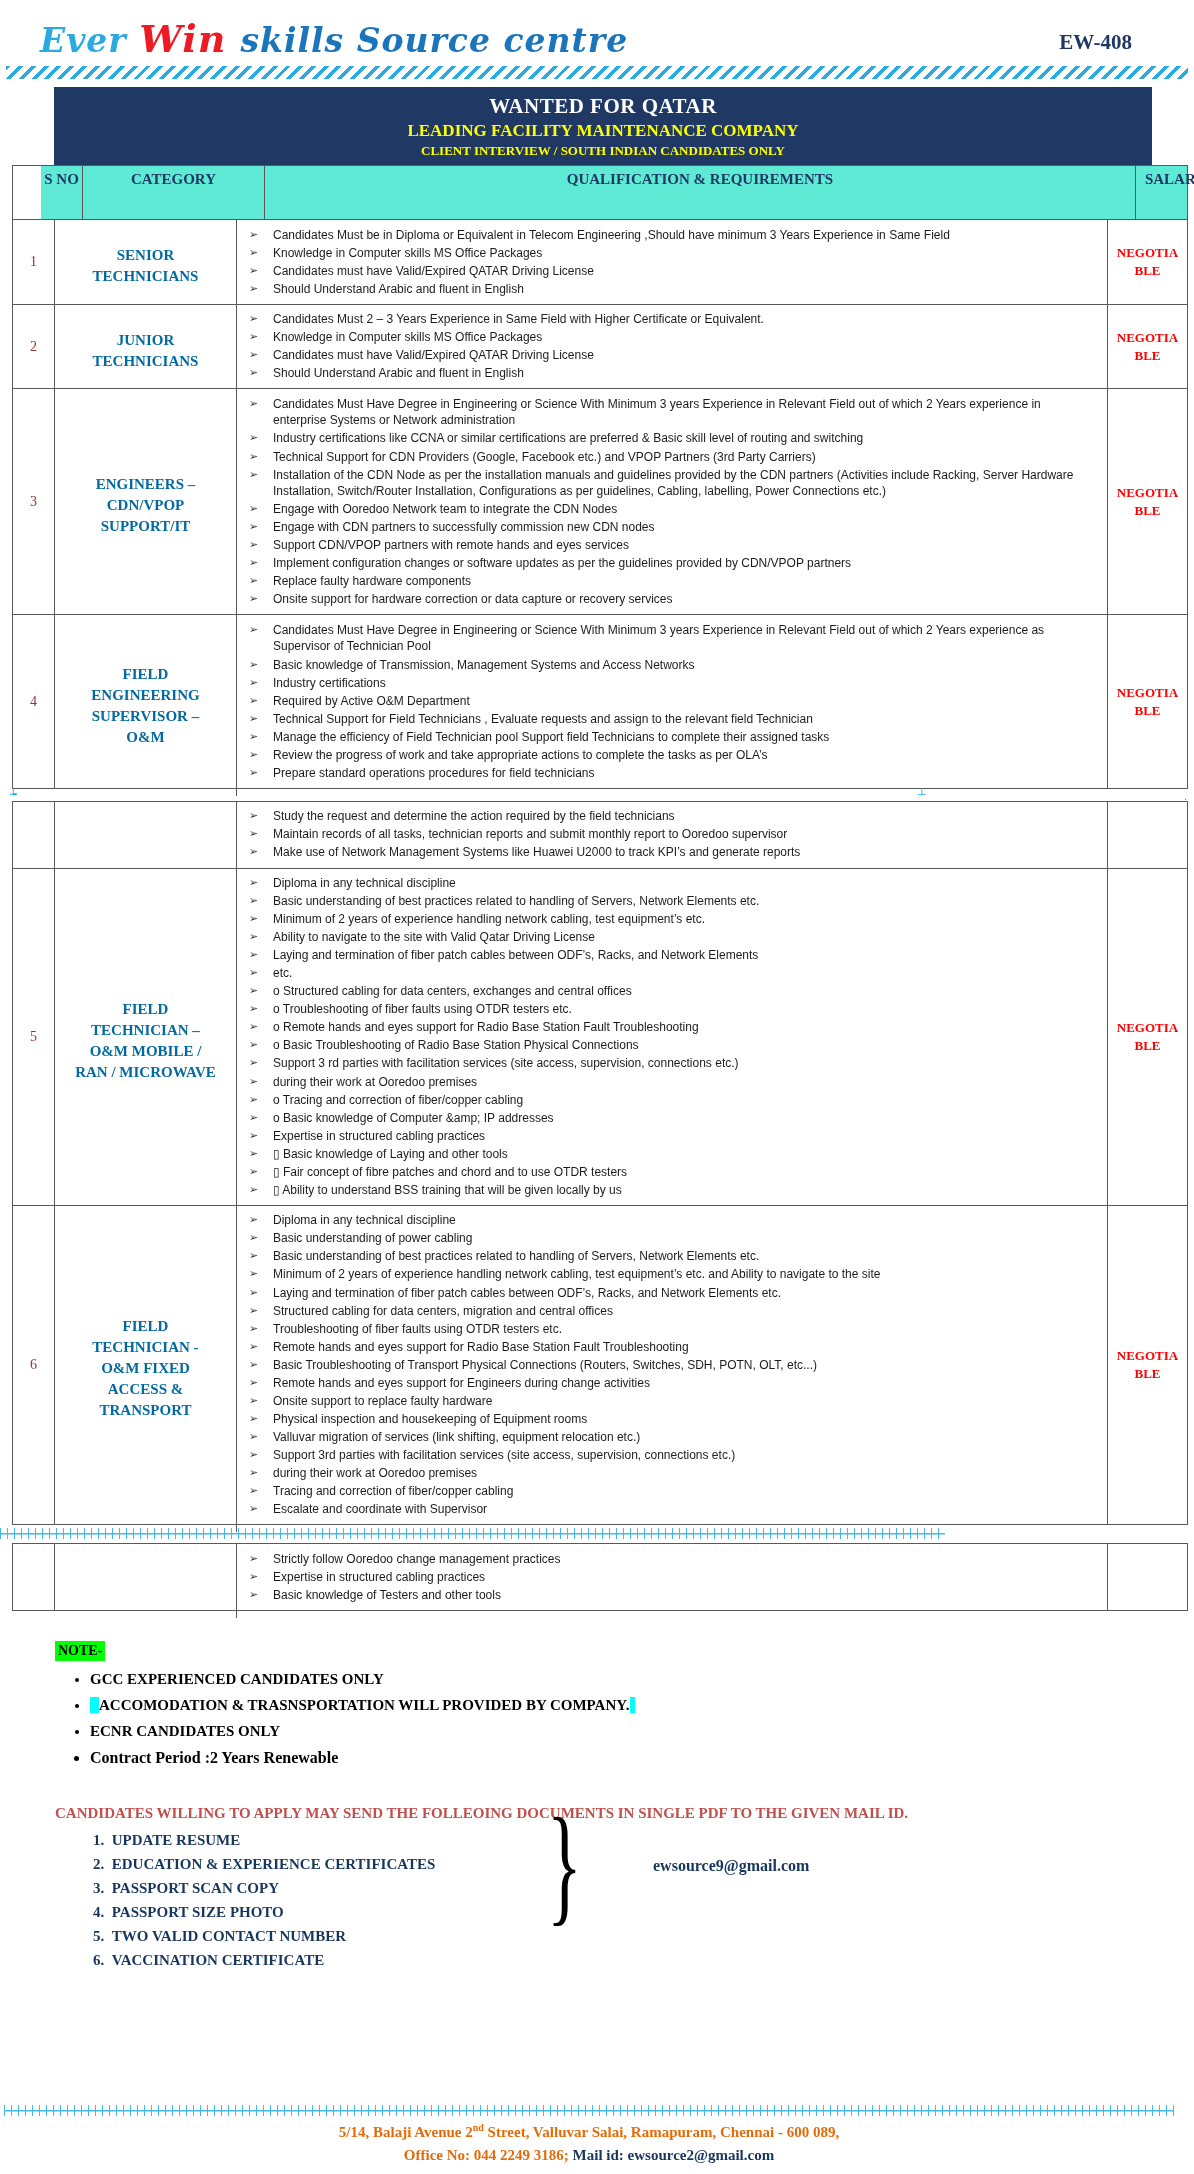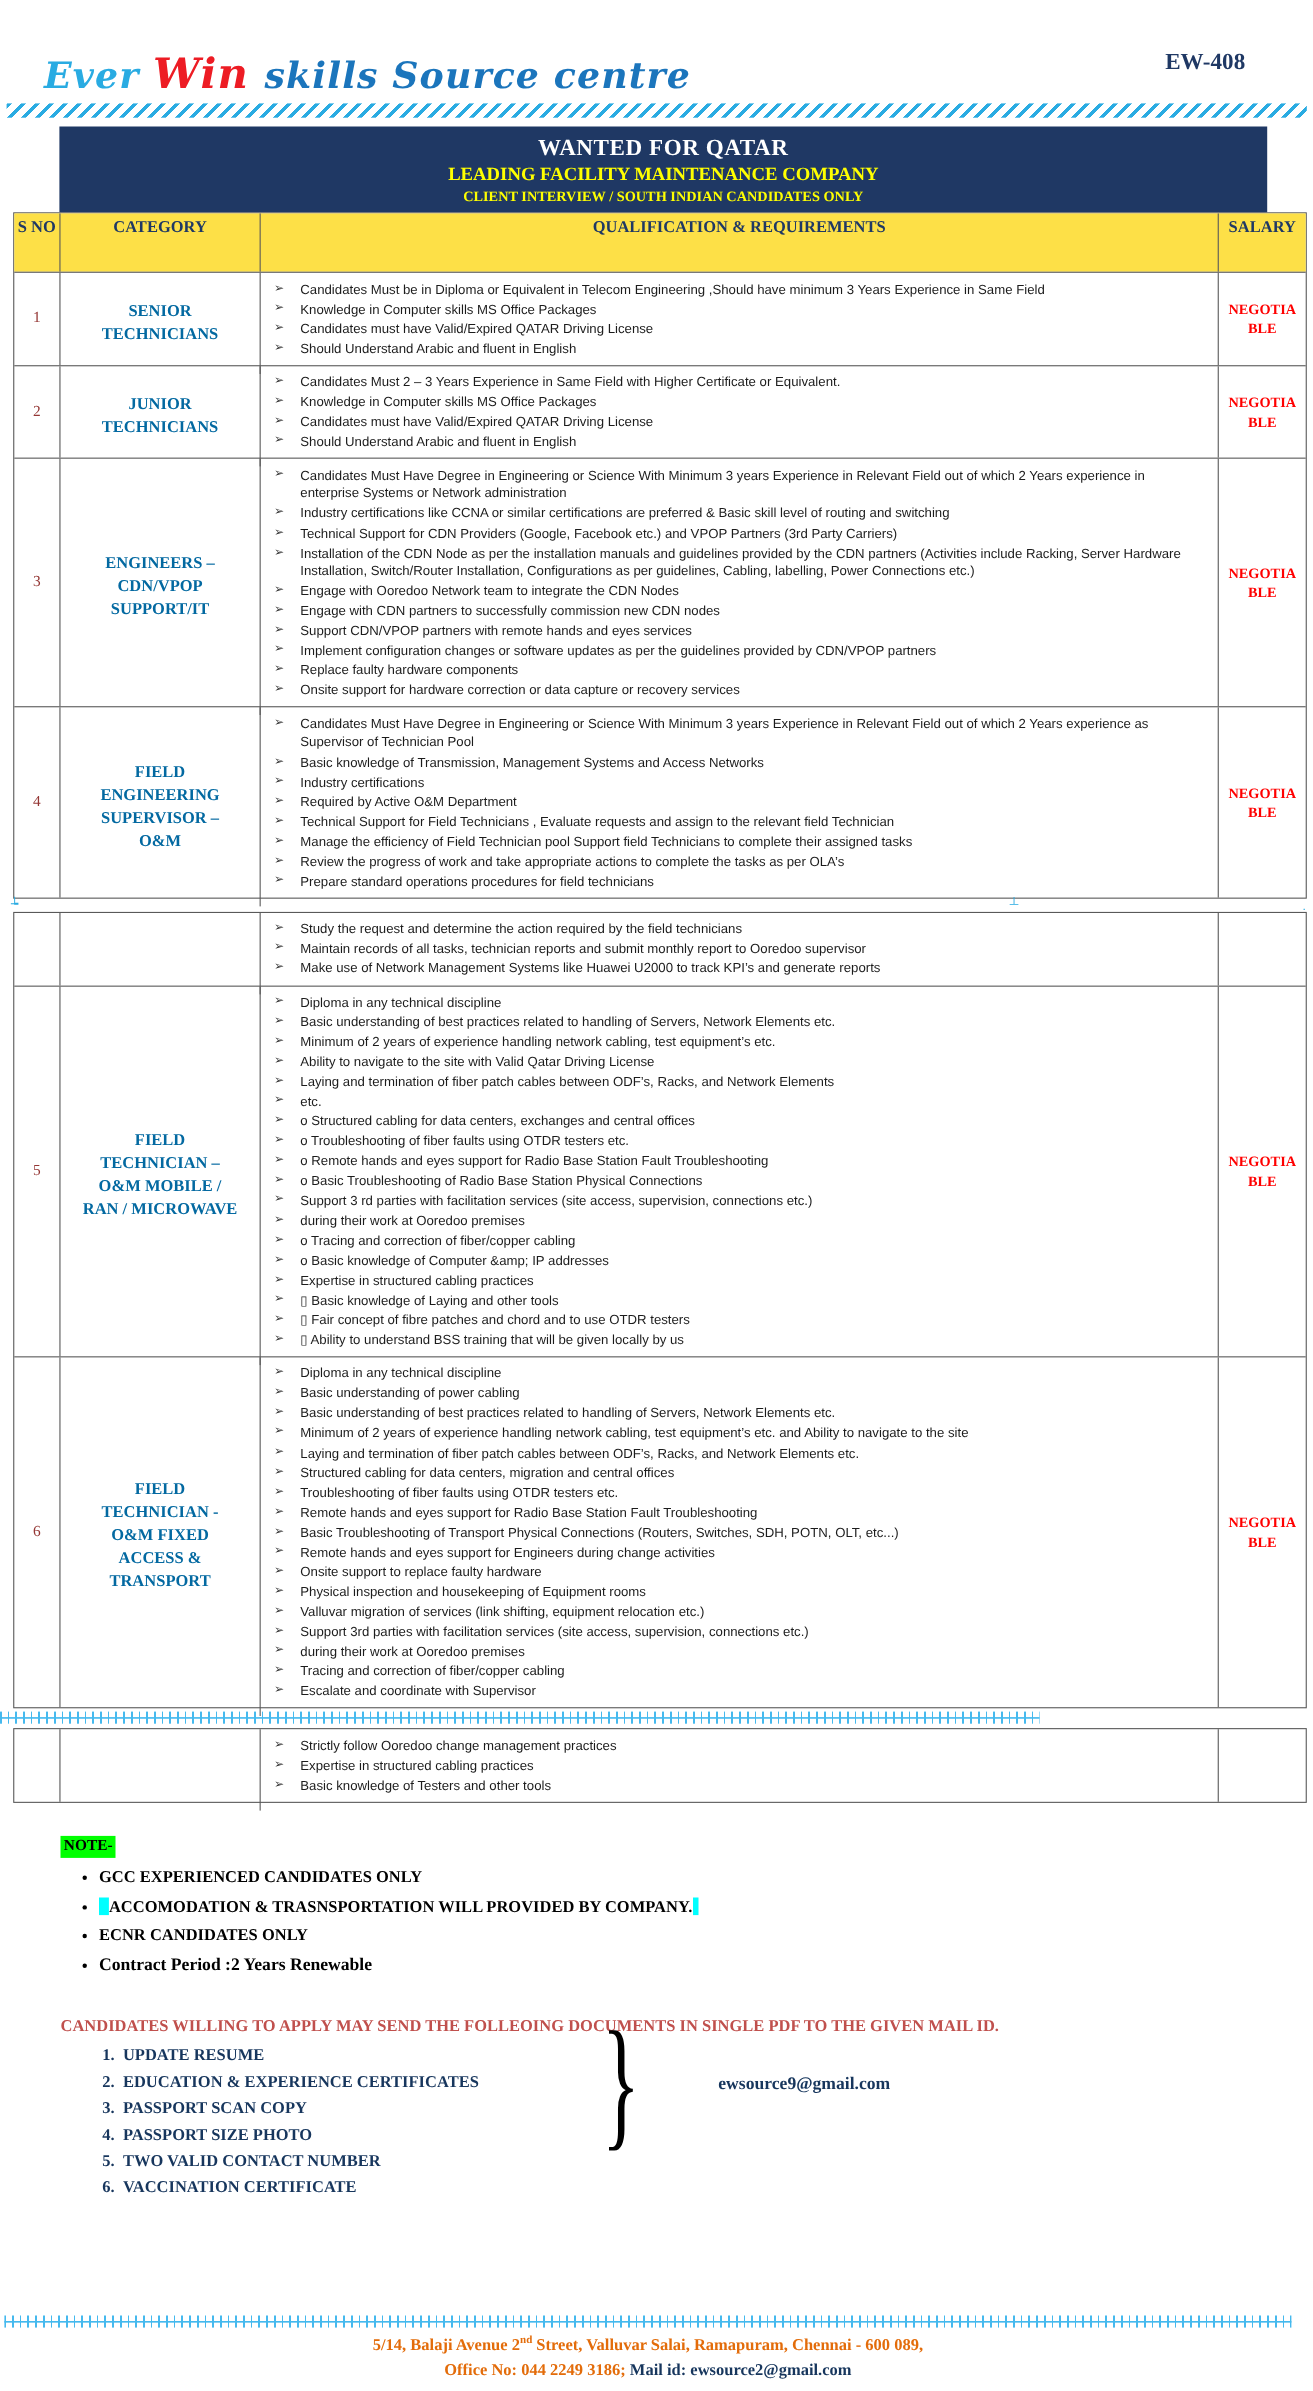--- a/index.html
+++ b/index.html
@@ -1,20 +1,20 @@
 <!DOCTYPE html>
 <html><head>
 <meta charset="utf-8">
 <style>
   html,body { margin:0; padding:0; background:#fff; }
   .page { width:1194px; height:2174px; position:relative; overflow:hidden; background:#ffffff;
           font-family:"Liberation Sans", sans-serif; color:#1a1a1a; }
 
   
-  .hdr { display:flex; justify-content:space-between; align-items:flex-start; padding:16px 62px 0 40px;margin-top:28px; }
+  .hdr { display:flex; justify-content:space-between; align-items:flex-end; padding:16px 62px 0 40px; }
   .logo { font-family:"DejaVu Serif", serif; font-style:italic; font-weight:bold; font-size:33px; letter-spacing:1px; white-space:nowrap; }
   .logo .p1 { color:#29abe2; }
   .logo .p2 { color:#ed1c24; font-size:38px; }
   .logo .p3 { color:#1b75bc; }
   .refno { font-family:"Liberation Serif", serif; font-weight:bold; font-size:21px; color:#1f3864; padding-bottom:6px; }
 
   .stripe { height:13px; margin:5px 6px 0 6px;
             background:repeating-linear-gradient(135deg,#29abe2 0 3.5px,#ffffff 3.5px 9px); }
 
   
@@ -23,21 +23,21 @@
   .banner .l1 { color:#ffffff; font-size:21px; letter-spacing:.5px; }
   .banner .l2 { color:#ffff00; font-size:17px; margin-top:2px; }
   .banner .l3 { color:#ffff00; font-size:13px; margin-top:2px; }
 
   
   .tbl { margin-left:12px; width:1174px; border:1.5px solid #595959; }
   .trow { display:grid; grid-template-columns:42px 182px 871px 79px; }
   .trow + .trow { border-top:1px solid #595959; }
   .cell { border-right:1px solid #595959; min-height:100%; }
   .cell:last-child { border-right:none; }
-  .thead { background:#fde047; }
+  .thead { background:#5eead4;margin-left:28px; }
   .thead .cell { display:flex; justify-content:center; padding-top:5px; min-height:48px;
                  font-family:"Liberation Serif", serif; font-weight:bold; font-size:15px; color:#1f3864; text-align:center; }
   .sno { display:flex; align-items:center; justify-content:center;
          font-family:"Liberation Serif", serif; font-size:14px; color:#943634; }
   .cat { display:flex; align-items:center; justify-content:center; text-align:center; padding:4px 18px;
          font-family:"Liberation Serif", serif; font-weight:bold; font-size:15px; color:#0369a1; line-height:1.4; }
   .sal { display:flex; align-items:center; justify-content:center; text-align:center; padding:0 6px;
          font-family:"Liberation Serif", serif; font-weight:bold; font-size:13px; color:#ff0000; line-height:1.35; }
   .qual-list { list-style:none; margin:0; padding:5px 10px 5px 8px; }
   .qual-list li { position:relative; padding-left:28px; margin:1.5px 0; font-size:12px; line-height:1.38; color:#1c1c1c; }

